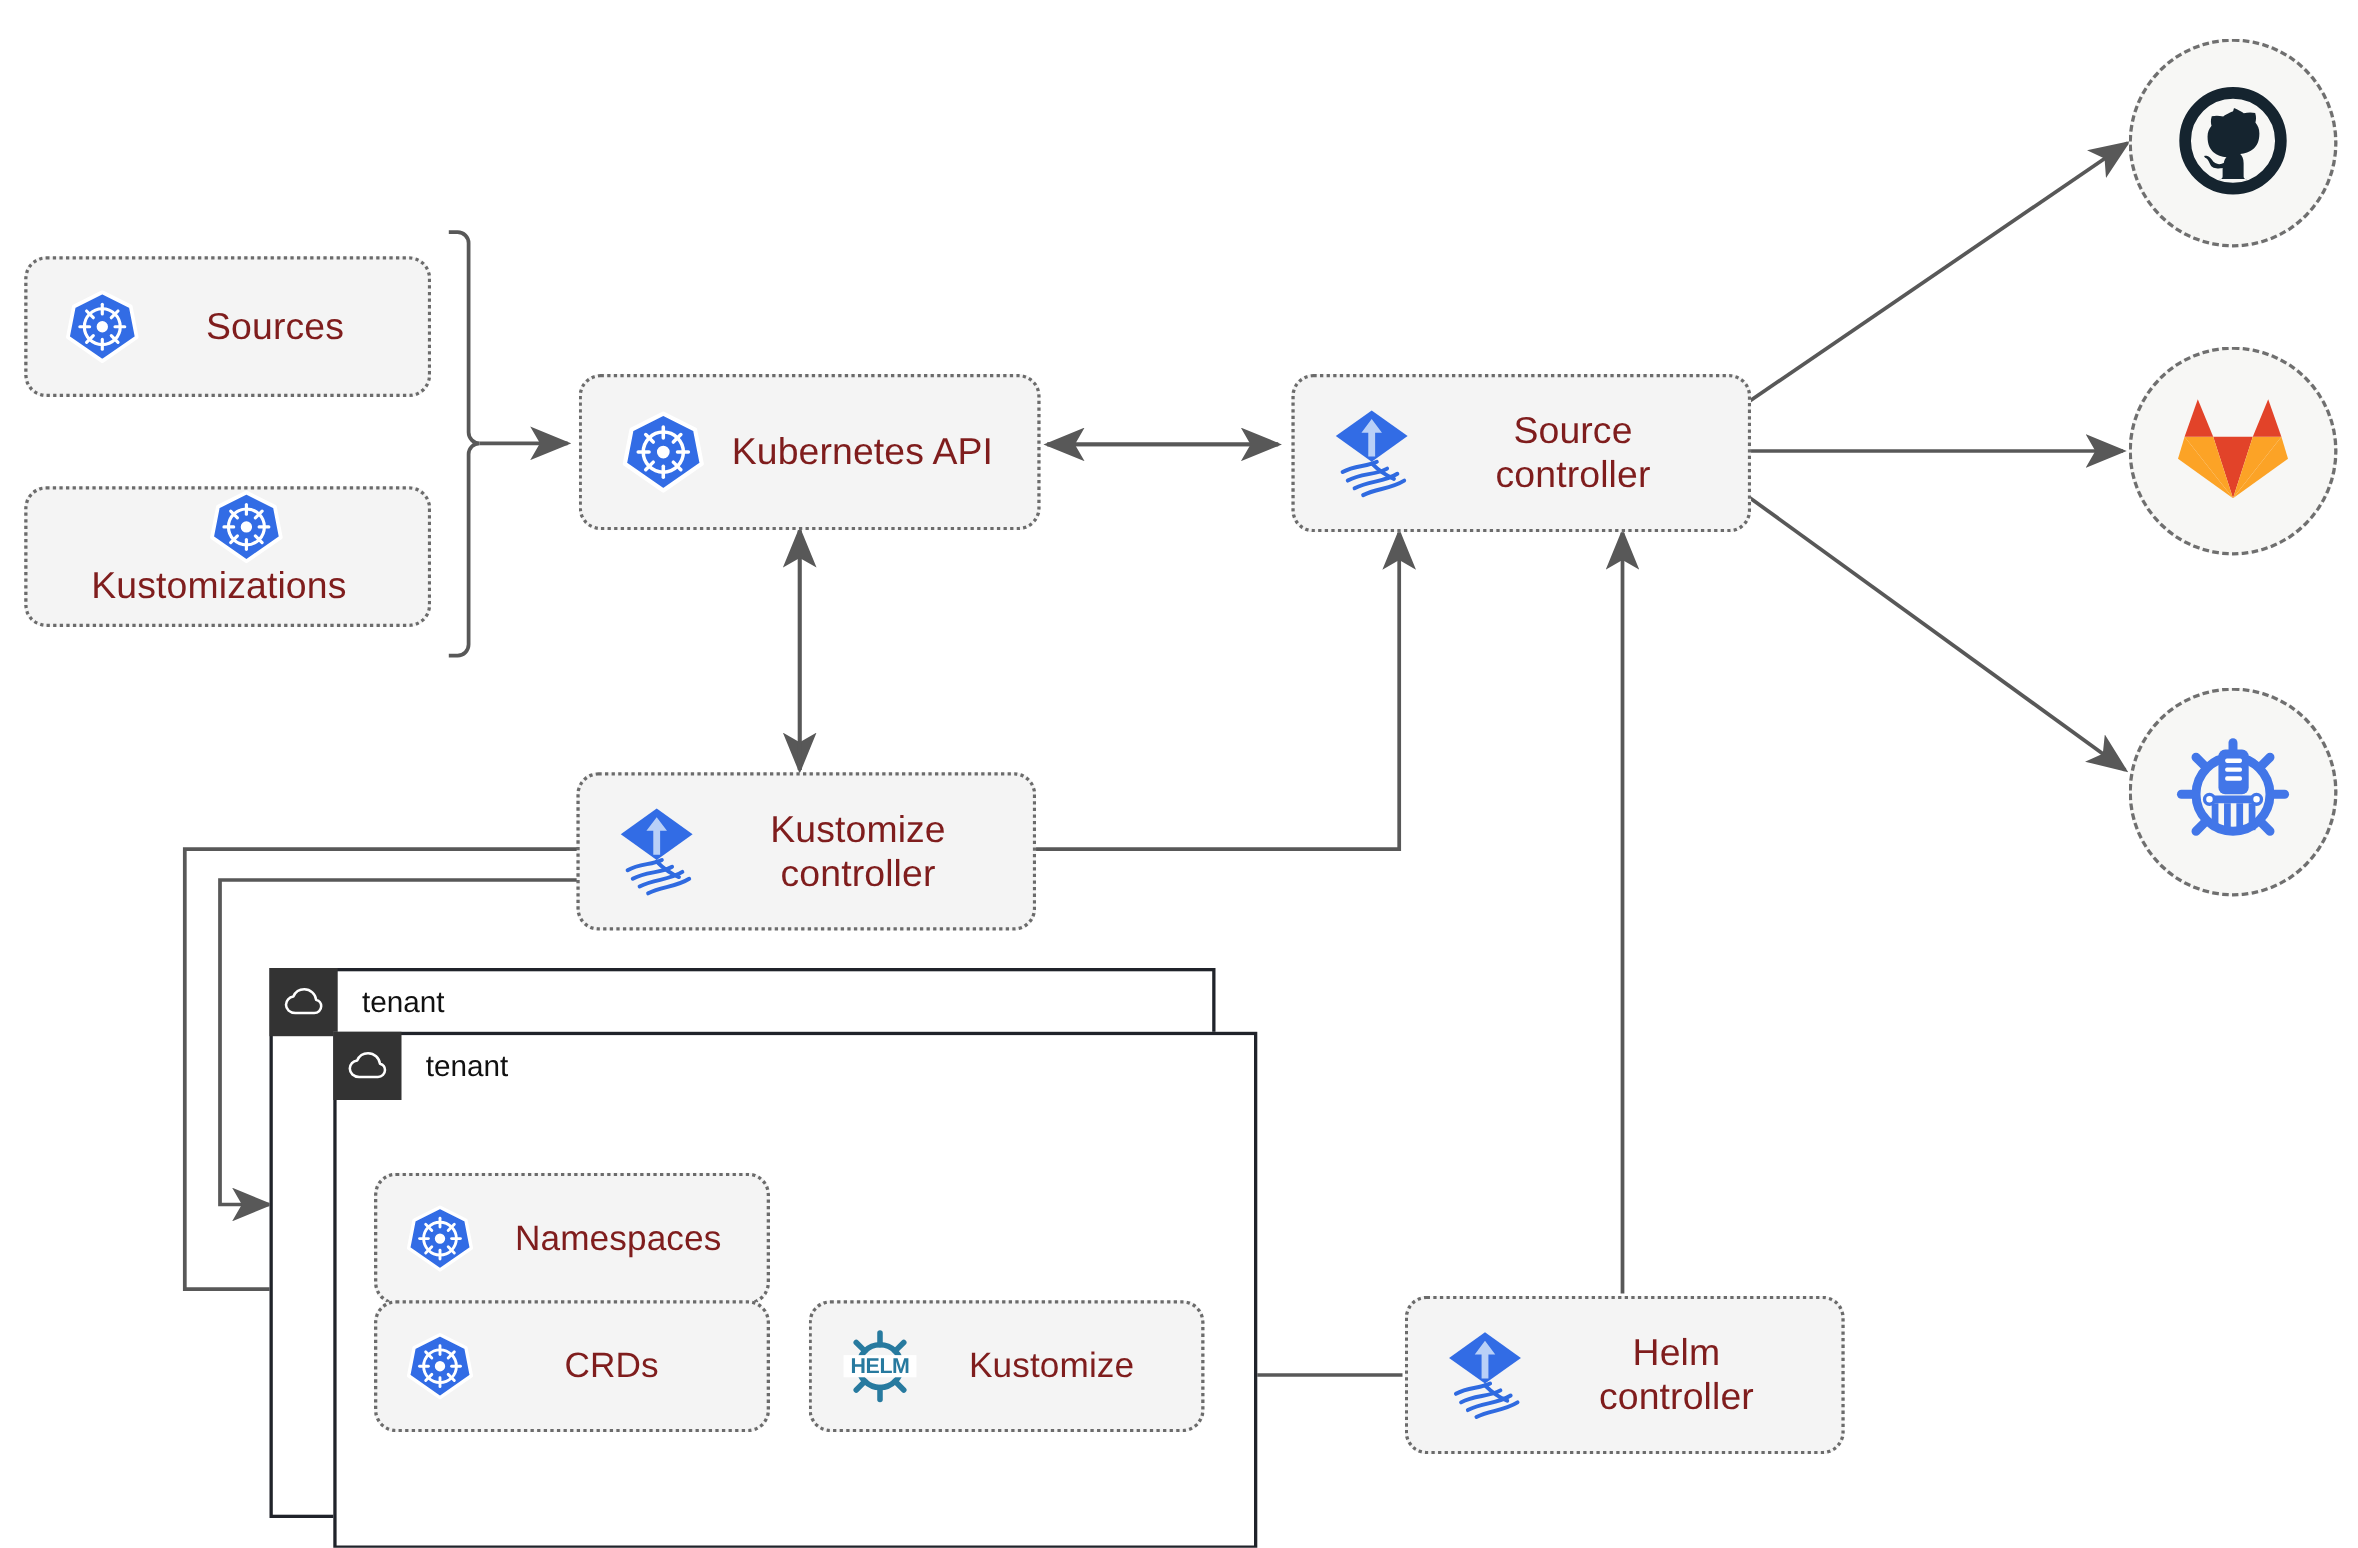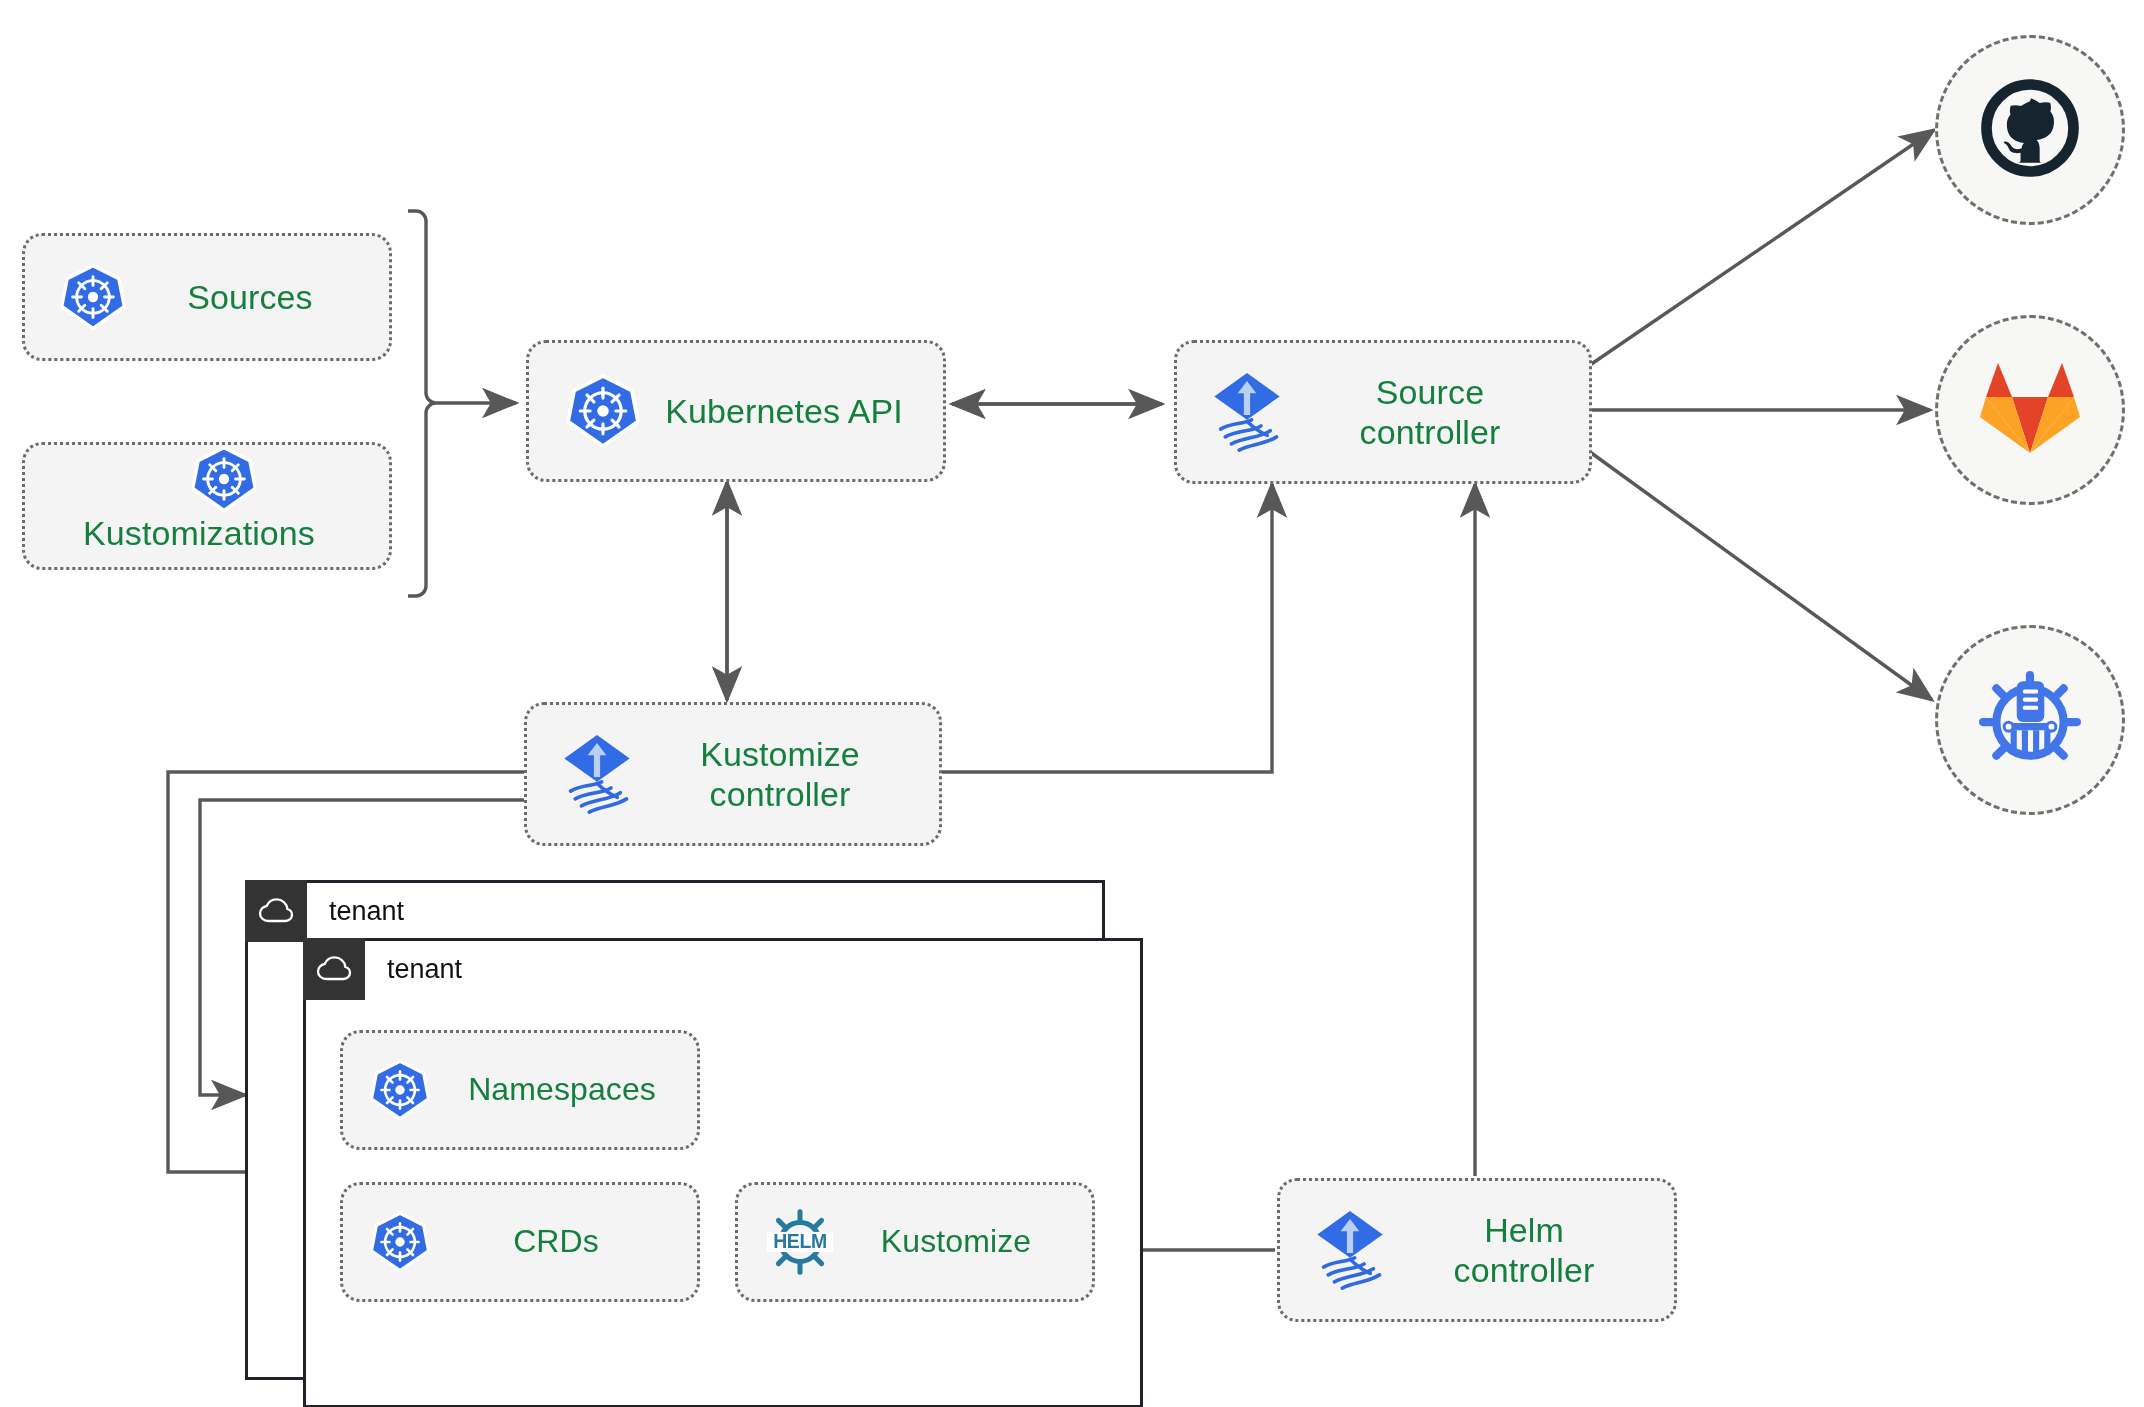--- a/index.html
+++ b/index.html
@@ -14,21 +14,21 @@
   .node{
     position:absolute;
     background:#f4f4f4;
     border:3px dotted #6b6b6b;
     border-radius:20px;
     display:flex;align-items:center;
     box-sizing:border-box;
   }
   .node .ico{flex:0 0 auto;display:flex;align-items:center;justify-content:center;}
   .node .lbl{
-    flex:1 1 auto;text-align:center;color:#15803d;
+    flex:1 1 auto;text-align:center;color:#7f1d1d;
     font-size:34px;line-height:1.18;letter-spacing:.1px;
     padding-right:16px;white-space:pre-line;
   }
 
   
   .circ{
     position:absolute;width:190px;height:190px;border-radius:50%;
     background:#f7f7f5;border:3px dashed #6f6f6f;
     display:flex;align-items:center;justify-content:center;box-sizing:border-box;
   }
@@ -229,21 +229,21 @@
           <path d="M30,95 C48,86 64,88 80,78"></path>
           <path d="M40,103 C56,95 72,96 88,86"></path>
           <path d="M50,66 C58,74 66,80 76,84"></path>
         </g>
       </svg>
     </span>
     <span class="lbl">Helm
 controller</span>
   </div>
 
-  <div class="node" style="left:340px;top:1030px;width:360px;height:120px;gap:12px;">
+  <div class="node" style="left:340px;top:1066px;width:360px;height:120px;gap:12px;">
     <span class="ico" style="margin-left:26px;">
       <svg width="62" height="62" viewBox="0 0 100 100">
         <polygon points="50,4 88,23 96,64 50,96 4,64 12,23" fill="#326ce5" stroke="#ffffff" stroke-width="5" stroke-linejoin="round"></polygon>
         <g fill="none" stroke="#ffffff" stroke-width="4.2" stroke-linecap="round">
           <circle cx="50" cy="50" r="24"></circle>
             <circle cx="50" cy="50" r="5.5" fill="#ffffff"></circle>
           <line x1="50" y1="20" x2="50" y2="33"></line>
             <line x1="50" y1="67" x2="50" y2="80"></line>
           <line x1="20" y1="50" x2="33" y2="50"></line>
             <line x1="67" y1="50" x2="80" y2="50"></line>

